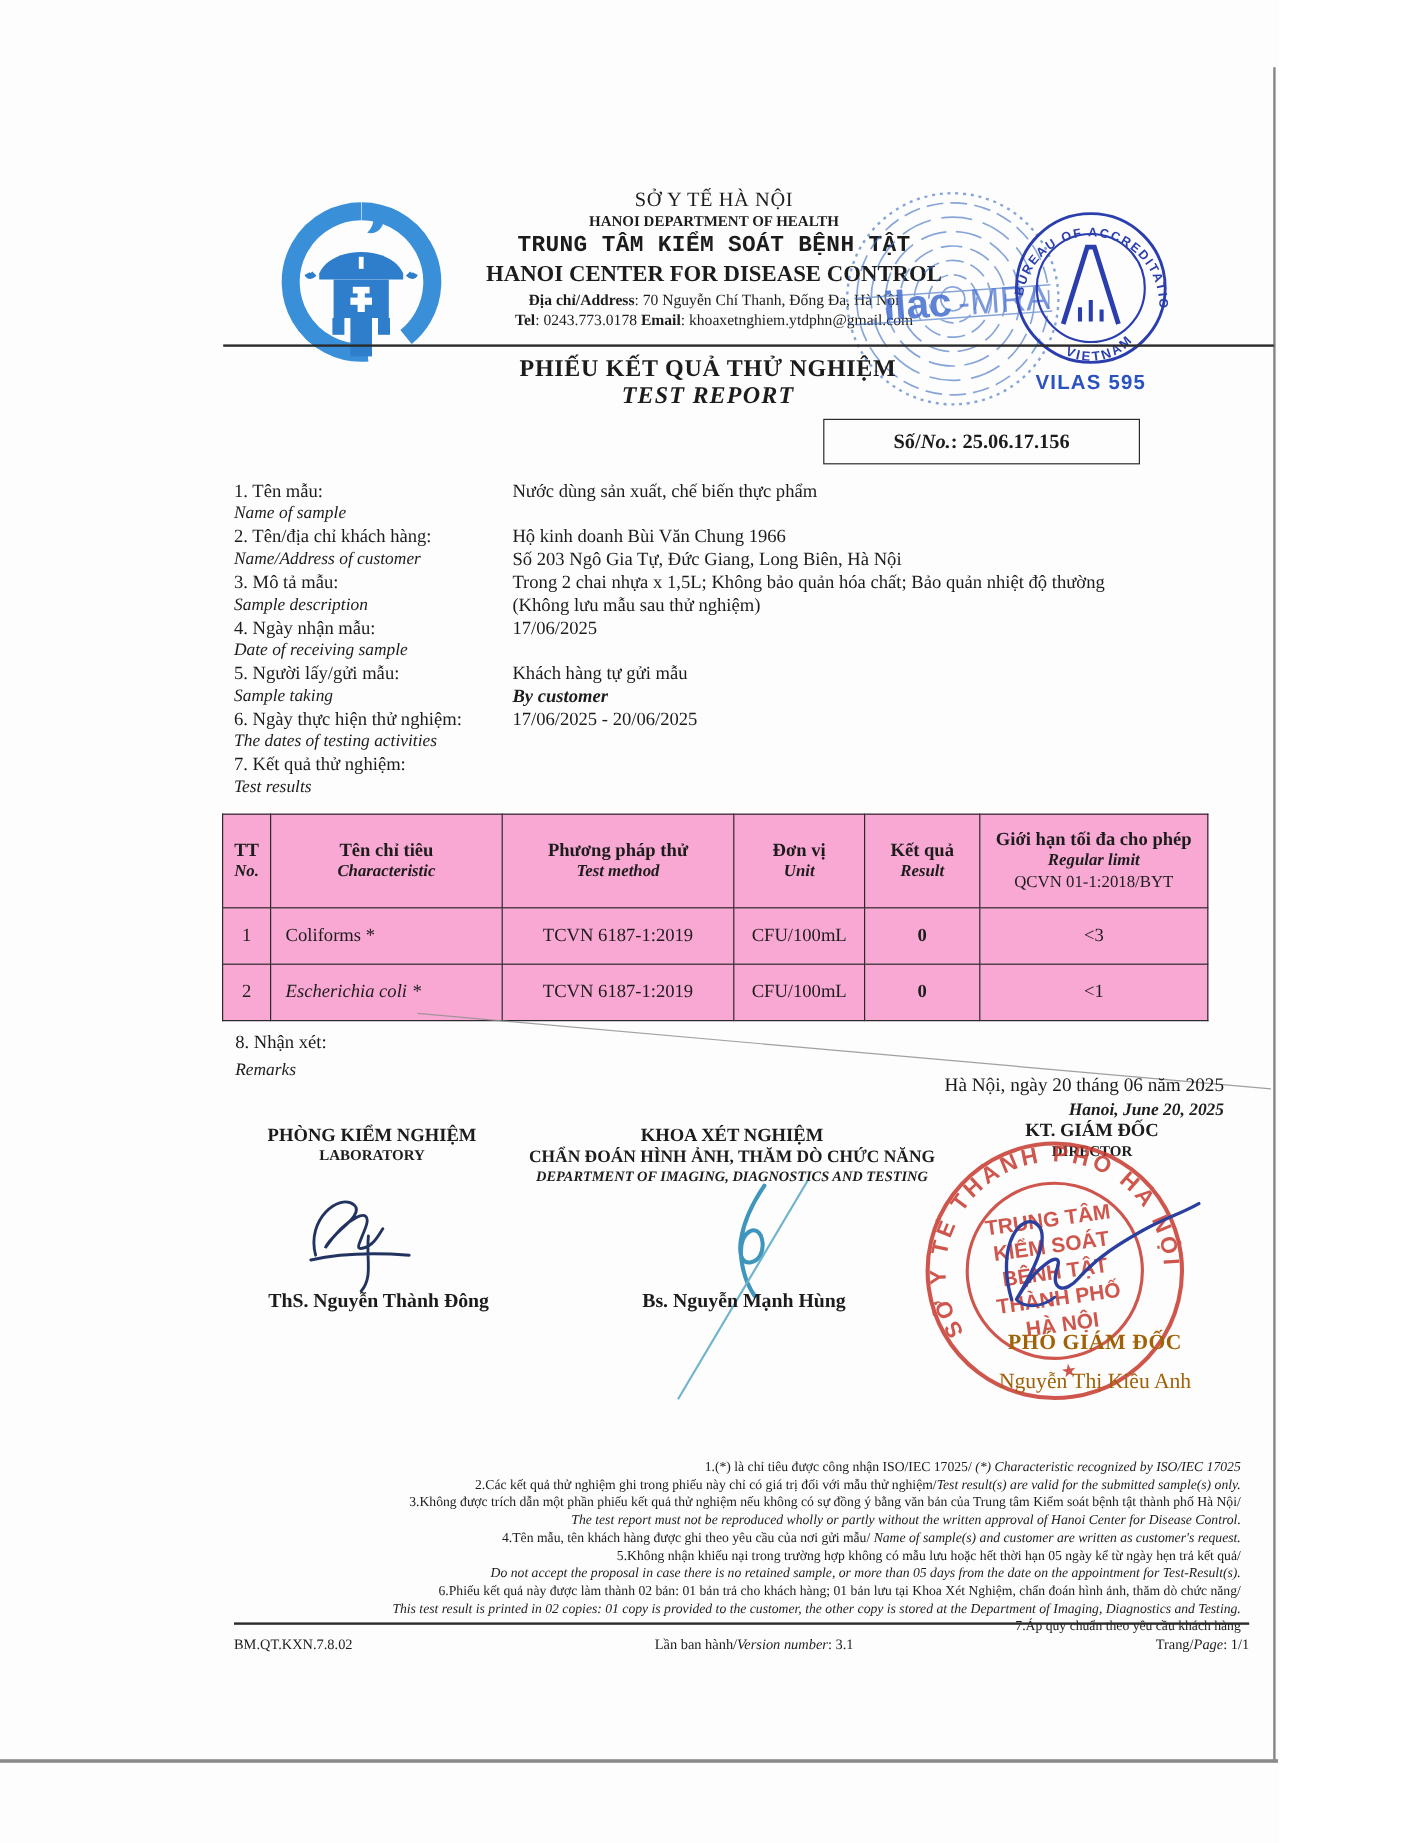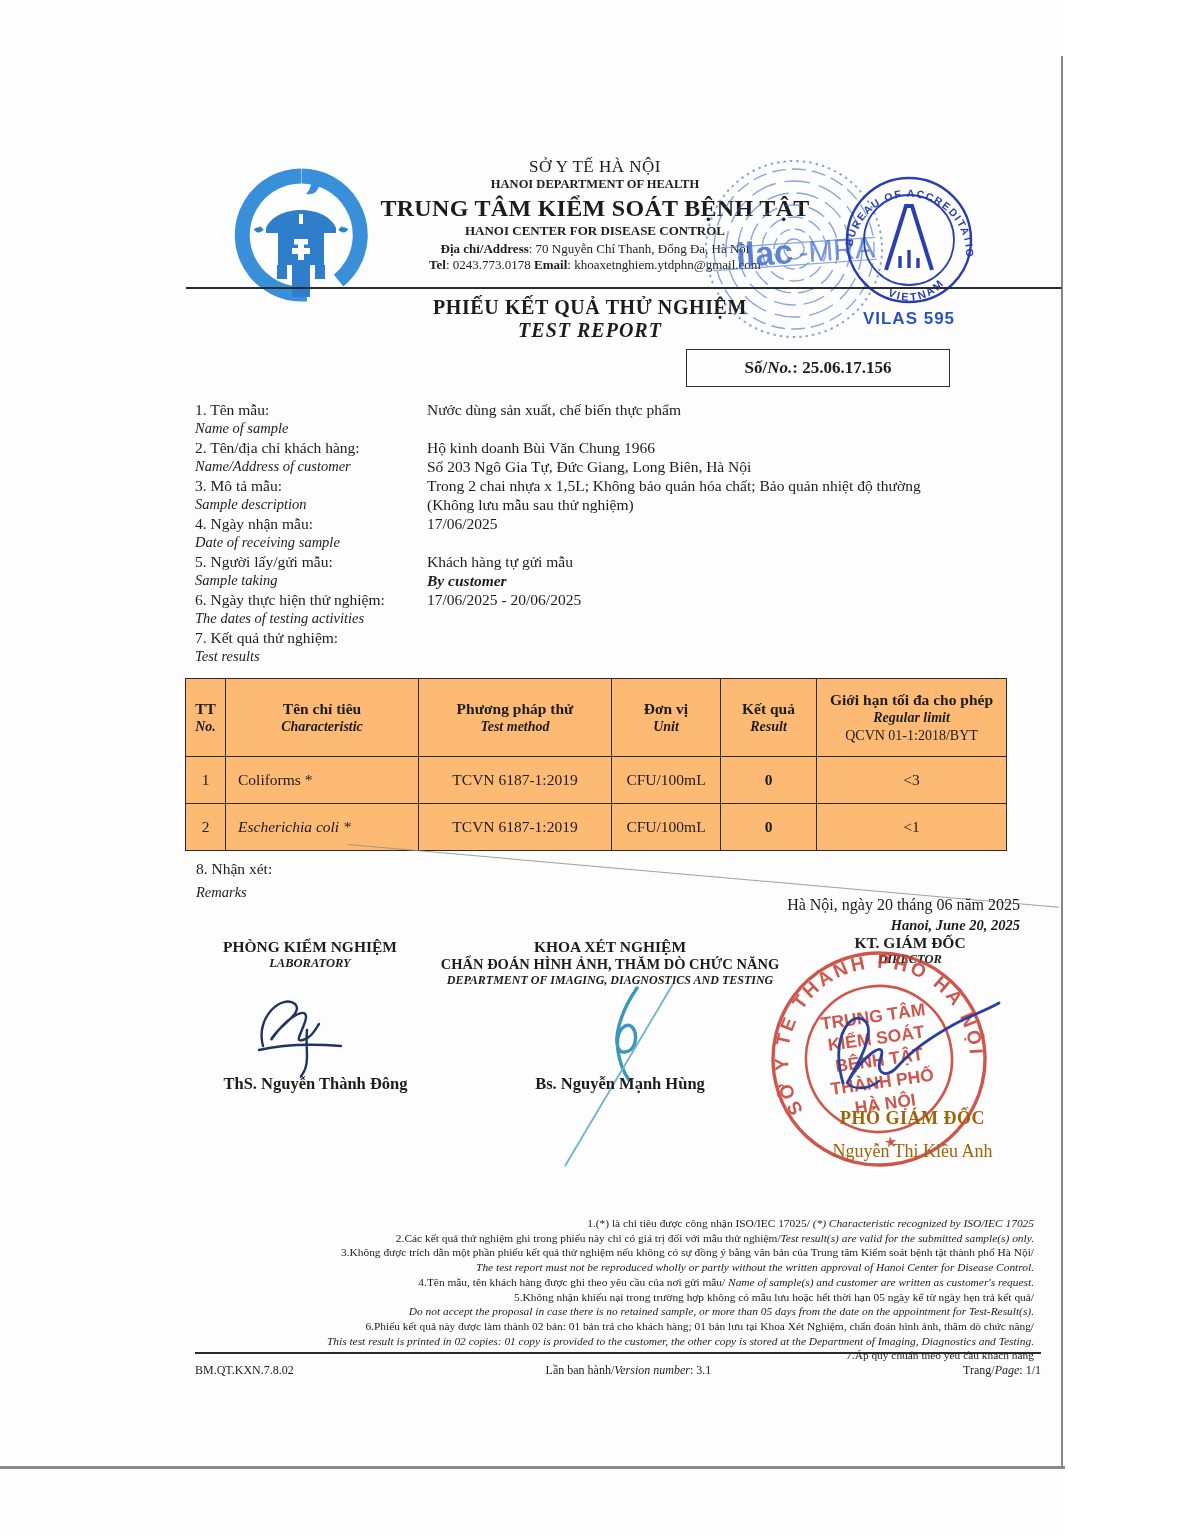--- a/index.html
+++ b/index.html
@@ -5,61 +5,61 @@
   html,body{margin:0;padding:0;background:#ffffff;}
   body{font-family:"Liberation Serif","DejaVu Serif",serif;color:#1c1c1c;}
   #page{position:relative;width:1187px;height:1536px;background:#fdfdfd;overflow:hidden;}
   .abs{position:absolute;}
   .b{font-weight:bold;}
   .i{font-style:italic;}
   
   #hdr-text{left:352px;top:156px;width:486px;text-align:center;line-height:1.25;}
   .h-l1{font-size:17px;letter-spacing:.5px;}
   .h-l2{font-size:12.5px;font-weight:bold;}
-  .h-l3{font-size:24px;font-weight:bold;letter-spacing:.3px;}
-  .h-l4{font-size:13px;font-weight:bold;}
+  .h-l3{font-size:19px;font-weight:bold;letter-spacing:.3px;font-family:Liberation Mono, monospace;}
+  .h-l4{font-size:19px;font-weight:bold;}
   .h-l5{font-size:13px;margin-top:2px;}
   .h-l6{font-size:13px;}
   #rule-top{left:186px;top:287px;width:876px;height:2px;background:#2b2b2b;}
   #title-block{left:340px;top:296px;width:500px;text-align:center;}
   .t-vi{font-size:20px;font-weight:bold;letter-spacing:.6px;}
   .t-en{font-size:20px;font-weight:bold;font-style:italic;letter-spacing:1px;}
   #no-box{left:686px;top:349px;width:262px;height:36px;border:1.6px solid #2b2b2b;display:flex;align-items:center;justify-content:center;font-size:17px;font-weight:bold;background:#fdfdfd;}
   
   #fields{left:195px;top:400px;width:830px;}
   .frow{display:flex;align-items:flex-start;}
   .fl-col{width:232px;flex:none;}
   .fl{font-size:15.5px;line-height:19px;}
   .fe{font-size:14.5px;line-height:19px;font-style:italic;}
   .fv{font-size:15.5px;line-height:19px;}
   .fv .sub{line-height:19px;}
   .fv .subi{font-style:italic;font-weight:bold;line-height:19px;}
   
-  #rtable{left:185px;top:678px;border-collapse:collapse;table-layout:fixed;background:#fdba74;}
+  #rtable{left:185px;top:678px;border-collapse:collapse;table-layout:fixed;background:#f9a8d4;}
   #rtable td,#rtable th{border:1.6px solid #2b2b2b;padding:2px 4px;vertical-align:middle;}
   #rtable th{font-weight:normal;}
   .th-vi{font-size:15.5px;font-weight:bold;line-height:19px;}
   .th-en{font-size:14px;font-weight:bold;font-style:italic;line-height:18px;}
   .th-x{font-size:14px;line-height:18px;}
   .cell{font-size:15.5px;text-align:center;}
   .cell-left{font-size:15.5px;text-align:left;padding-left:12px !important;}
   
   #remarks{left:196px;top:860px;}
   #remarks .r1{font-size:15.5px;}
   #remarks .r2{font-size:14.5px;font-style:italic;margin-top:6px;}
   #crease1{left:348px;top:844px;width:714px;height:1.3px;background:#8f8f8f;transform:rotate(5.05deg);transform-origin:left top;opacity:.85;}
   #date-block{left:690px;top:896px;width:330px;text-align:right;}
   #date-block .d1{font-size:16px;}
   #date-block .d2{font-size:14.5px;font-weight:bold;font-style:italic;margin-top:3px;}
   
   #sig-lab-h{left:205px;top:938px;width:210px;text-align:center;}
   #sig-dept-h{left:425px;top:938px;width:370px;text-align:center;}
   #sig-dir-h{left:795px;top:934px;width:230px;text-align:center;}
   .sh1{font-size:15.5px;font-weight:bold;}
-  .sh2{font-size:12.5px;font-weight:bold;font-style:italic;}
+  .sh2{font-size:12.5px;font-weight:bold;}
   .sh3{font-size:14.5px;font-weight:bold;}
   .sh4{font-size:12px;font-weight:bold;font-style:italic;}
   #name-lab{left:198px;top:1074px;width:235px;text-align:center;font-size:16.5px;font-weight:bold;}
   #name-dept{left:505px;top:1074px;width:230px;text-align:center;font-size:16.5px;font-weight:bold;}
   #deputy{left:795px;top:1108px;width:235px;text-align:center;color:#a16207;}
   #deputy .dp1{font-size:18px;font-weight:bold;letter-spacing:.5px;}
   #deputy .dp2{font-size:18px;margin-top:12px;}
   
   #logo-cdc{left:232px;top:166px;}
   #ilac-stamp{left:698px;top:153px;opacity:.82;transform:rotate(-4deg);}

